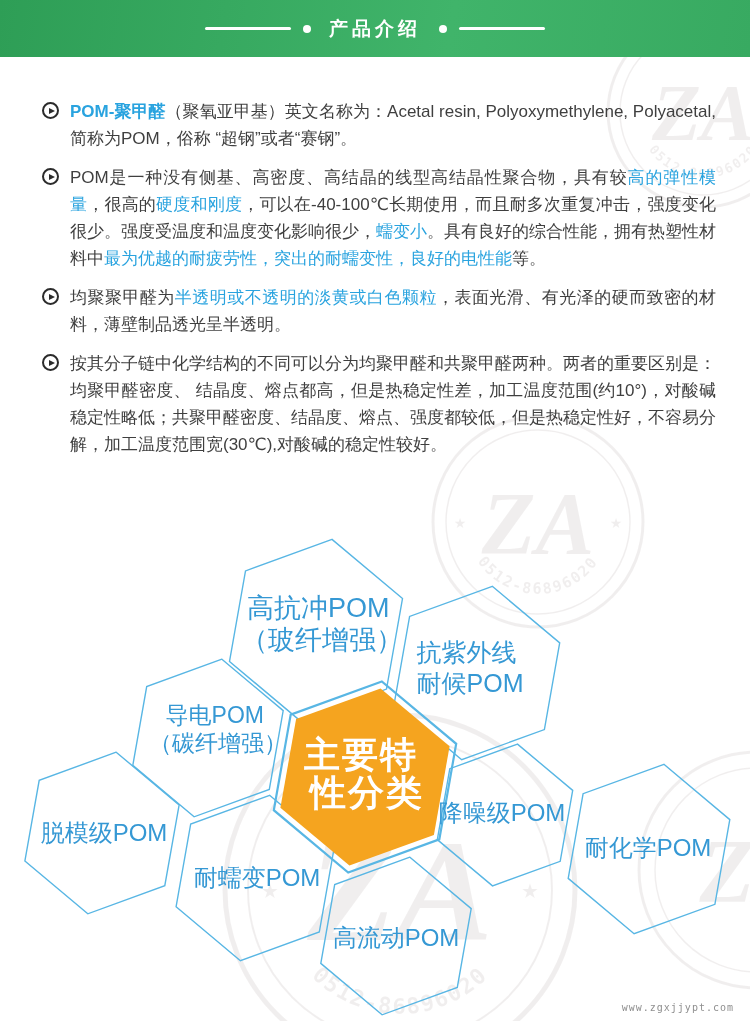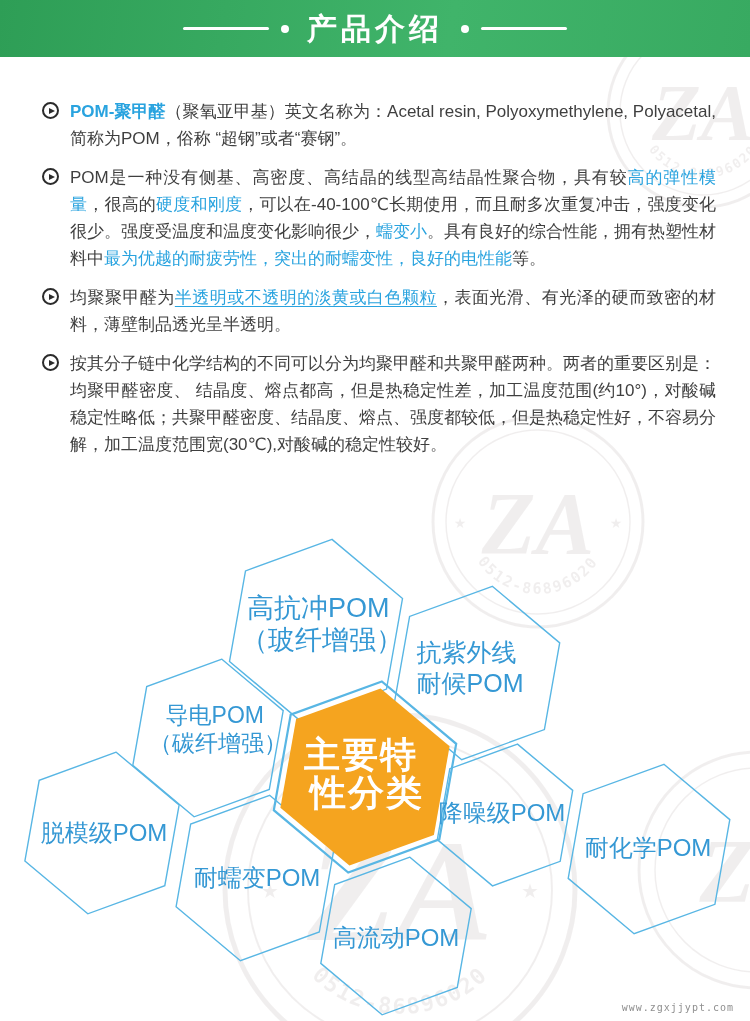--- a/index.html
+++ b/index.html
@@ -13,21 +13,21 @@
   }
   
   .header{
     position:absolute;top:0;left:0;right:0;height:57px;z-index:3;
     background:linear-gradient(100deg,var(--green1,#2E9E56) 0%,var(--green2,#40B46A) 60%,#38aa61 100%);
   }
   .title-row{display:flex;align-items:center;justify-content:center;height:100%;gap:12px;}
   .hline{width:86px;height:3px;background:#fff;border-radius:2px;}
   .hdot{width:8px;height:8px;border-radius:50%;background:#fff;}
   .page-title{
-    color:#fff;font-size:30px;font-weight:bold;letter-spacing:4px;
+    color:#fff;font-size:19px;font-weight:bold;letter-spacing:4px;
     margin:16px 6px;line-height:1;
   }
   
   .wm-svg{position:absolute;top:0;left:0;z-index:0;pointer-events:none;}
   .wm-g{opacity:0.14;}
   .wm-ring{fill:none;stroke:var(--wm,#9E8F8F);}
   .wm-logo{fill:var(--wm,#9E8F8F);font-weight:900;font-style:italic;text-anchor:middle;
            font-family:"Liberation Serif","DejaVu Serif",serif;}
   .wm-phone{fill:var(--wm,#9E8F8F);font-weight:bold;letter-spacing:2px;
             font-family:"DejaVu Sans Mono",monospace;}
@@ -48,21 +48,21 @@
     border-left:6px solid #2B2B2B;
     border-top:3.5px solid transparent;
     border-bottom:3.5px solid transparent;
   }
   .bullet-text{
     margin:0;flex:1;font-size:17px;line-height:27px;
     color:var(--body-text,#3F3F3F);text-align:justify;
   }
   .seg.plain{color:var(--body-text,#3F3F3F);}
   .seg.blue{color:var(--accent,#29A3DF);}
-  .seg.blue-u{color:var(--accent,#29A3DF);text-decoration:underline;text-underline-offset:3px;}
+  .seg.blue-u{color:var(--accent,#29A3DF);text-underline-offset:3px;}
   .seg.lead{color:var(--accent,#29A3DF);font-weight:bold;}
   
   .hex-svg{position:absolute;top:0;left:0;z-index:1;pointer-events:none;}
   .hex{fill:none;stroke:var(--hex-stroke,#58B6E4);stroke-width:1.4;}
   .hex-ring{fill:none;stroke:var(--hex-stroke,#58B6E4);stroke-width:2.2;}
   .hex-orange{fill:var(--orange,#F5A41F);stroke:none;}
   .hex-label{fill:var(--hex-text,#3598D4);text-anchor:middle;}
   .hex-label.s27{font-size:27px;}
   .hex-label.s25{font-size:25px;}
   .hex-label.s24{font-size:24px;}

